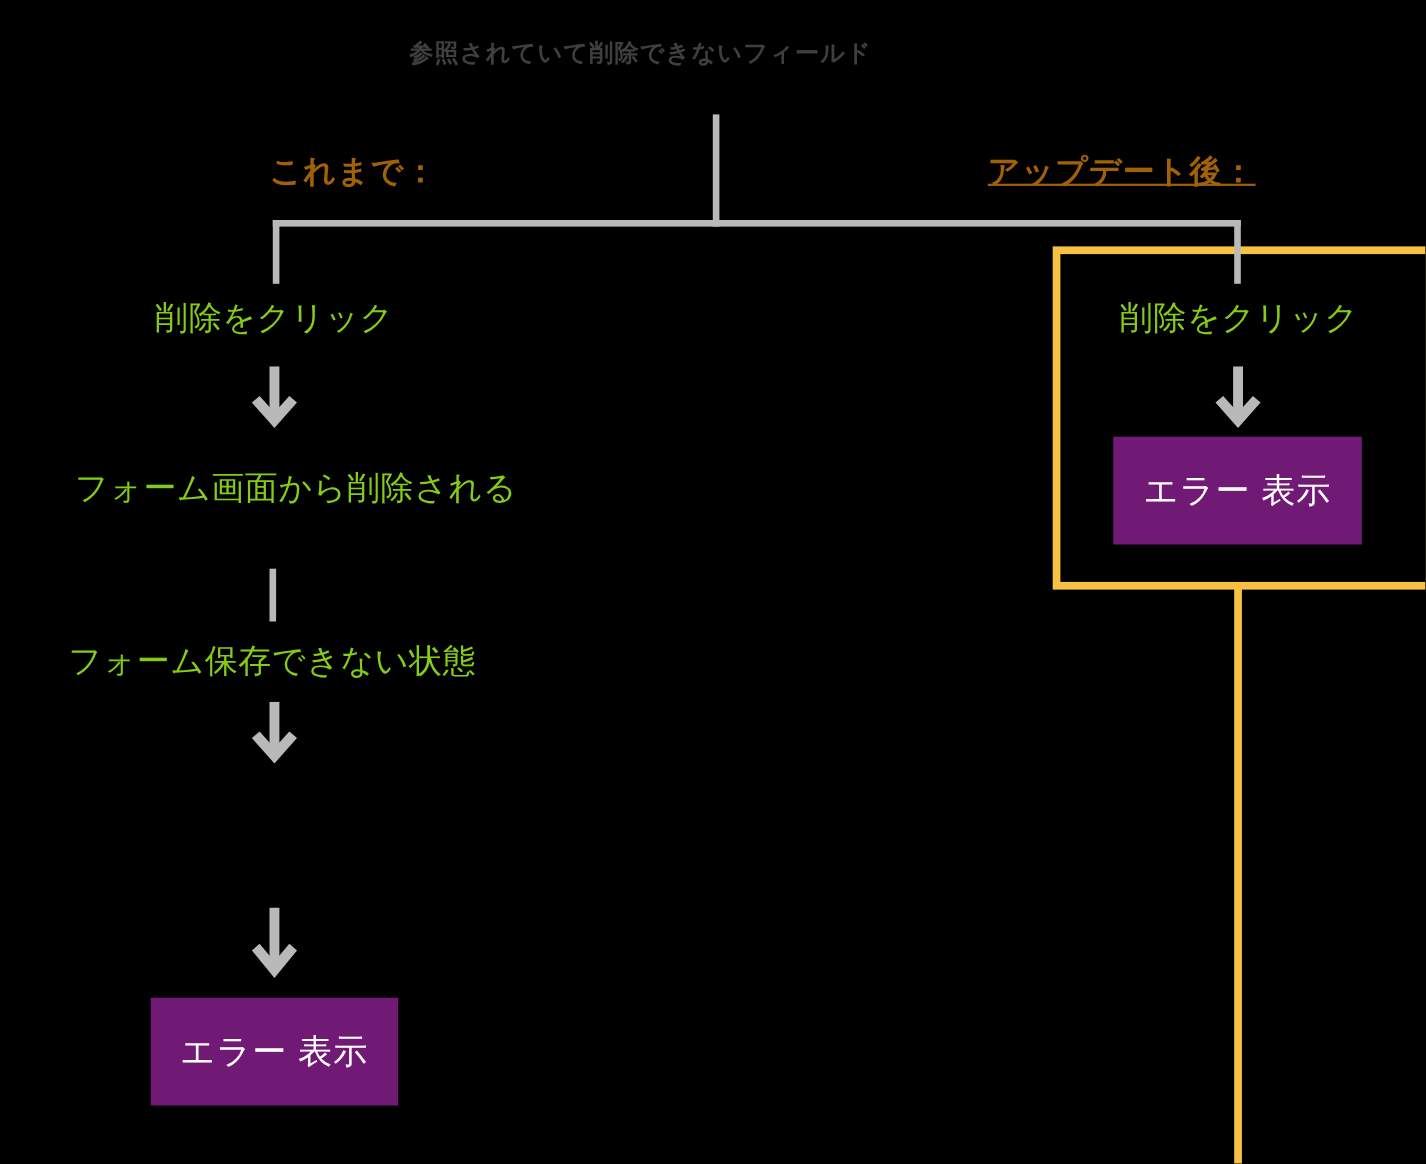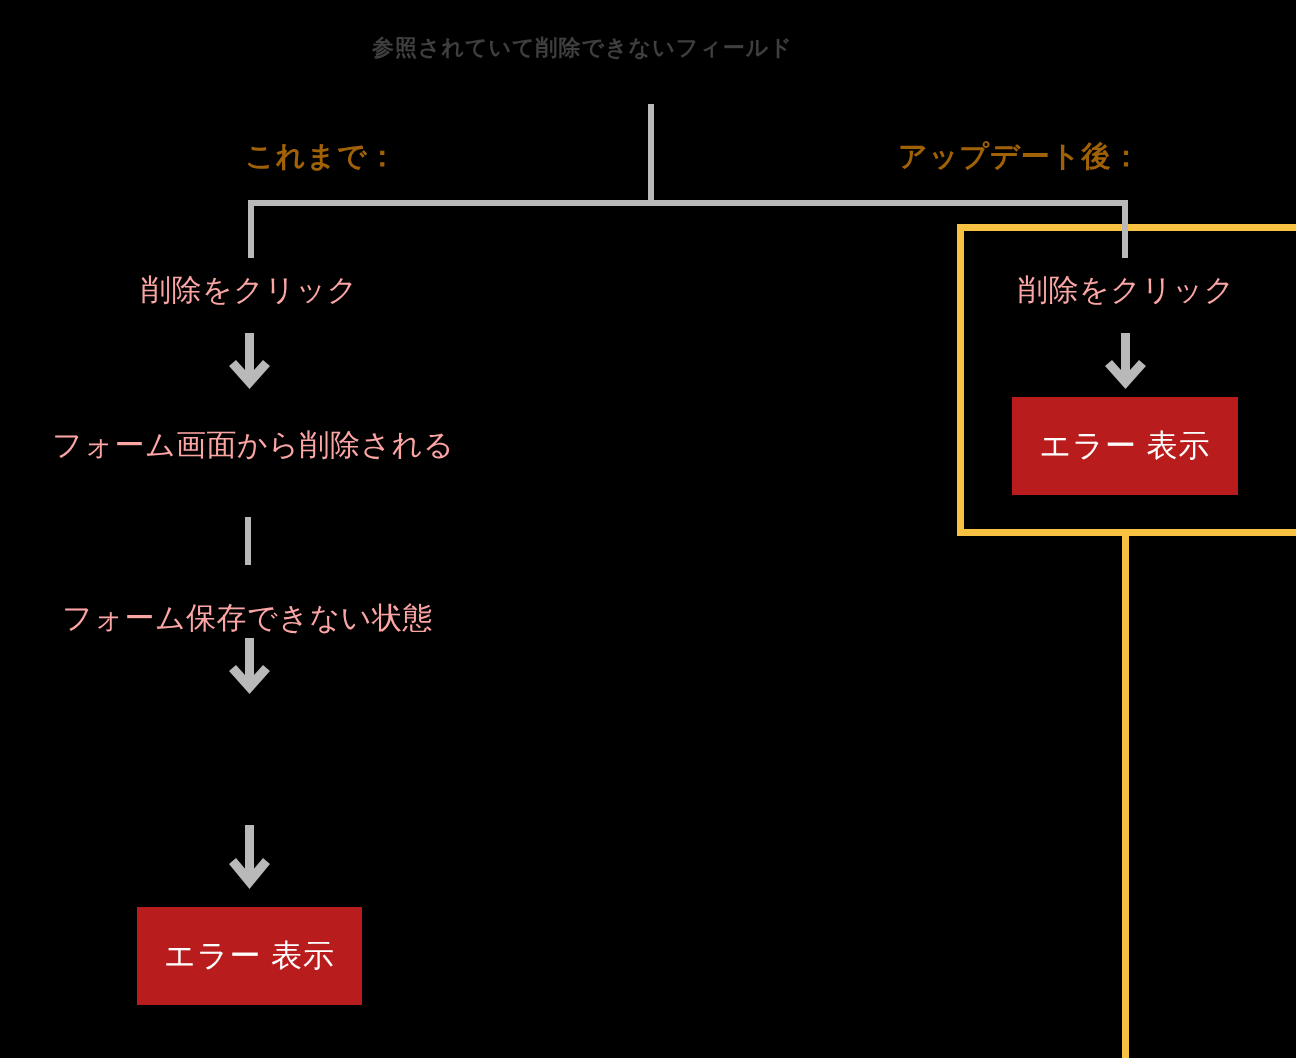--- a/index.html
+++ b/index.html
@@ -31,21 +31,21 @@
     font-size: 22px;
     letter-spacing: 1px;
   }
   .branch-label {
     color: #a16207;
     font-weight: bold;
     font-size: 29px;
     letter-spacing: 1px;
   }
   .step-text {
-    color: #fca5a5;
+    color: #84cc16;
     font-weight: normal;
     font-size: 30px;
   }
 
   
   .line {
     position: absolute;
     background: #b9b9b9;
   }
   .v-line { width: 6px; }
@@ -54,21 +54,21 @@
   
   .arrow {
     position: absolute;
     width: 60px;
   }
   .arrow svg { display: block; }
 
   
   .error-box {
     position: absolute;
-    background: #b91c1c;
+    background: #701a75;
     display: flex;
     align-items: center;
     justify-content: center;
     color: #ffffff;
     font-size: 31px;
     letter-spacing: 1px;
   }
 
   
   .highlight-box {
@@ -93,36 +93,36 @@
   <div class="line v-line" style="left:648px; top:104px; height:102px;"></div>
 
   <div class="line h-line" style="left:248px; top:200px; width:880px;"></div>
 
   <div class="line v-line" style="left:248px; top:200px; height:58px;"></div>
 
   <div class="line v-line" style="left:1122px; top:200px; height:58px; z-index:5;"></div>
 
   <div class="node-text branch-label" style="left:245px; top:138px;">これまで：</div>
 
-  <div class="node-text branch-label" style="left:898px; top:138px;">アップデート後：</div>
+  <div class="node-text branch-label" style="left:898px; top:138px;text-decoration:underline;">アップデート後：</div>
 
   <div class="node-text step-text" style="left:141px; top:271px;">削除をクリック</div>
 
   <div class="arrow" style="left:220px; top:333px; height:60px;">
     <svg width="60" height="60" viewBox="0 0 60 60">
       <rect x="25" y="0" width="9" height="44" fill="#b9b9b9"></rect>
       <polygon points="29.5,56 9,33 16,27 29.5,42 43,27 50,33" fill="#b9b9b9"></polygon>
     </svg>
   </div>
 
-  <div class="node-text step-text" style="left:52px; top:426px;">フォーム画面から削除される</div>
+  <div class="node-text step-text" style="left:68px; top:426px;">フォーム画面から削除される</div>
 
   <div class="line v-line" style="left:245px; top:517px; height:48px;"></div>
 
-  <div class="node-text step-text" style="left:62px; top:583px;margin-top:16px;">フォーム保存できない状態</div>
+  <div class="node-text step-text" style="left:62px; top:583px;">フォーム保存できない状態</div>
 
   <div class="arrow" style="left:220px; top:638px; height:60px;">
     <svg width="60" height="60" viewBox="0 0 60 60">
       <rect x="25" y="0" width="9" height="44" fill="#b9b9b9"></rect>
       <polygon points="29.5,56 9,33 16,27 29.5,42 43,27 50,33" fill="#b9b9b9"></polygon>
     </svg>
   </div>
 
 
   <div class="arrow" style="left:220px; top:825px; height:68px;">

